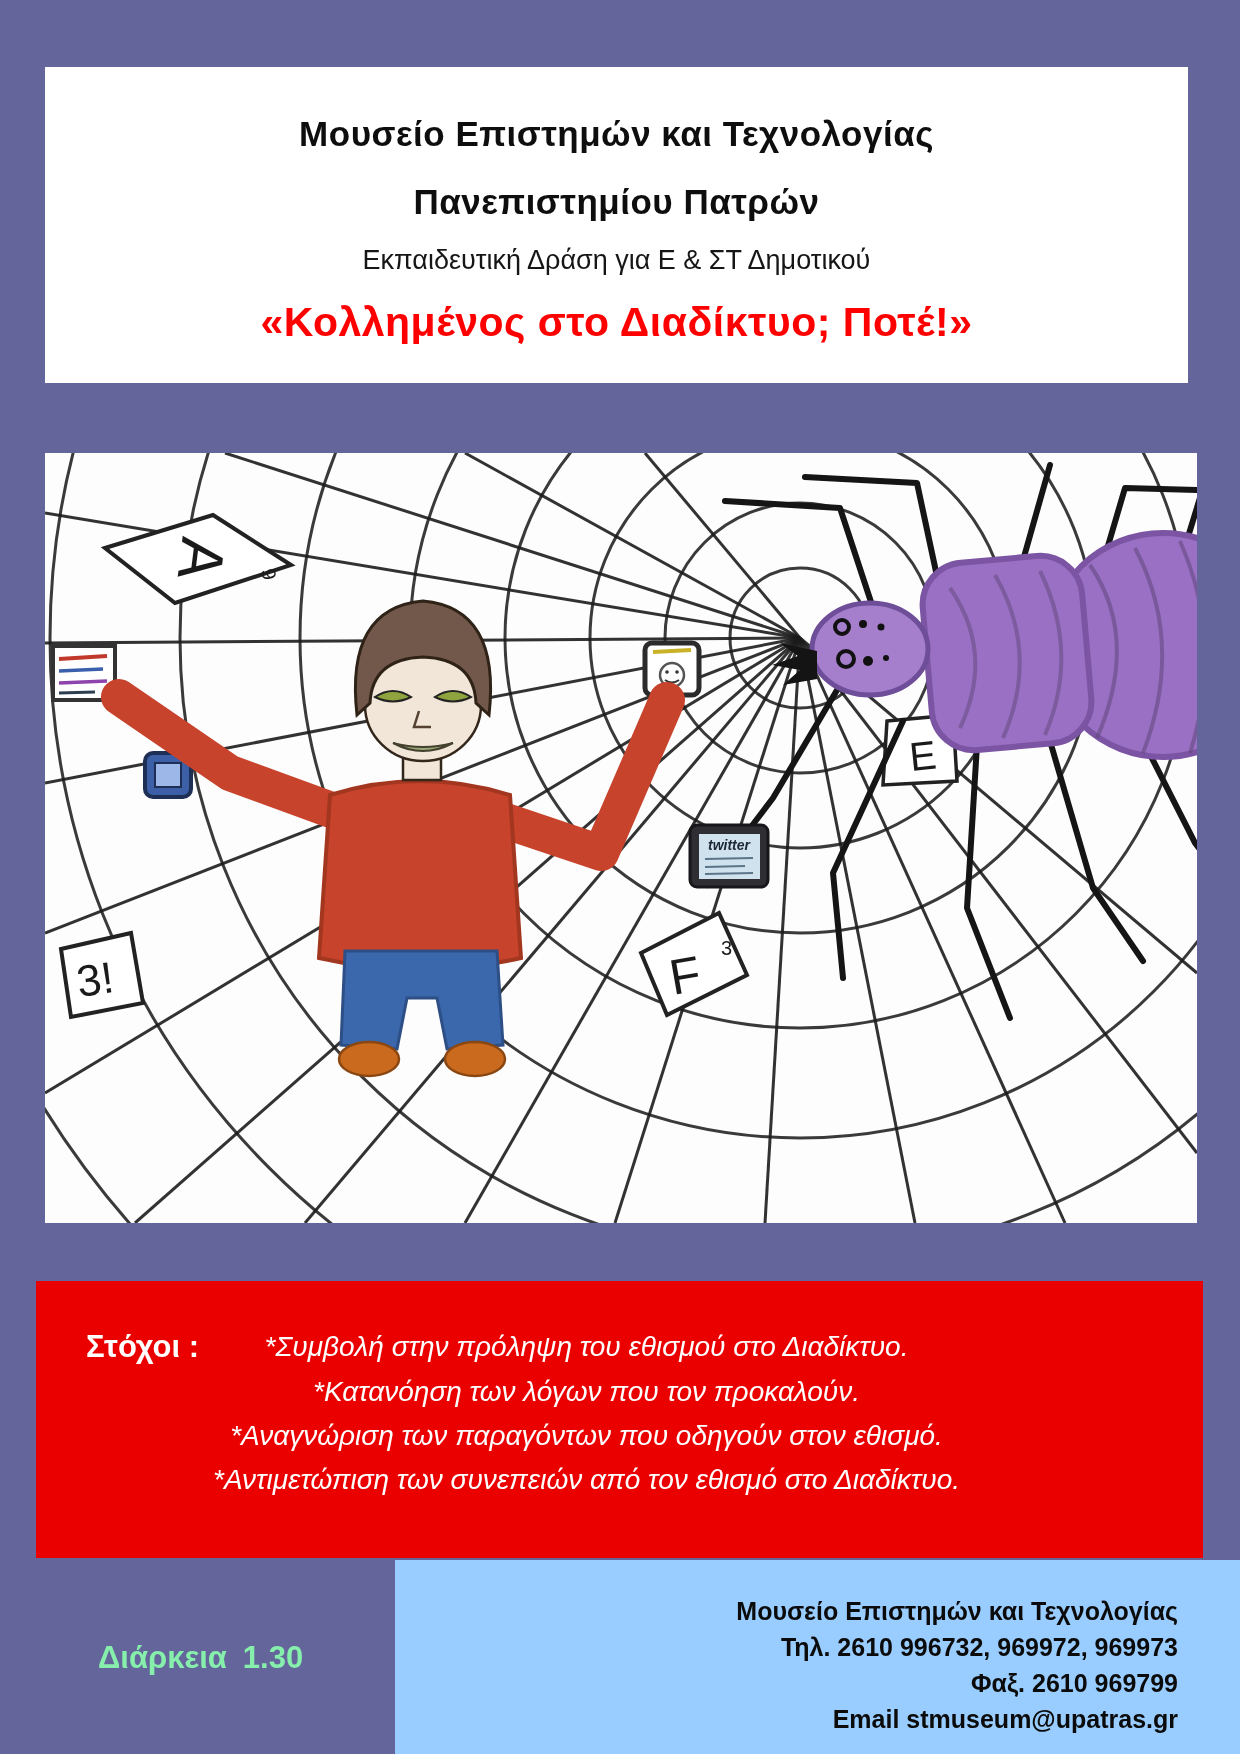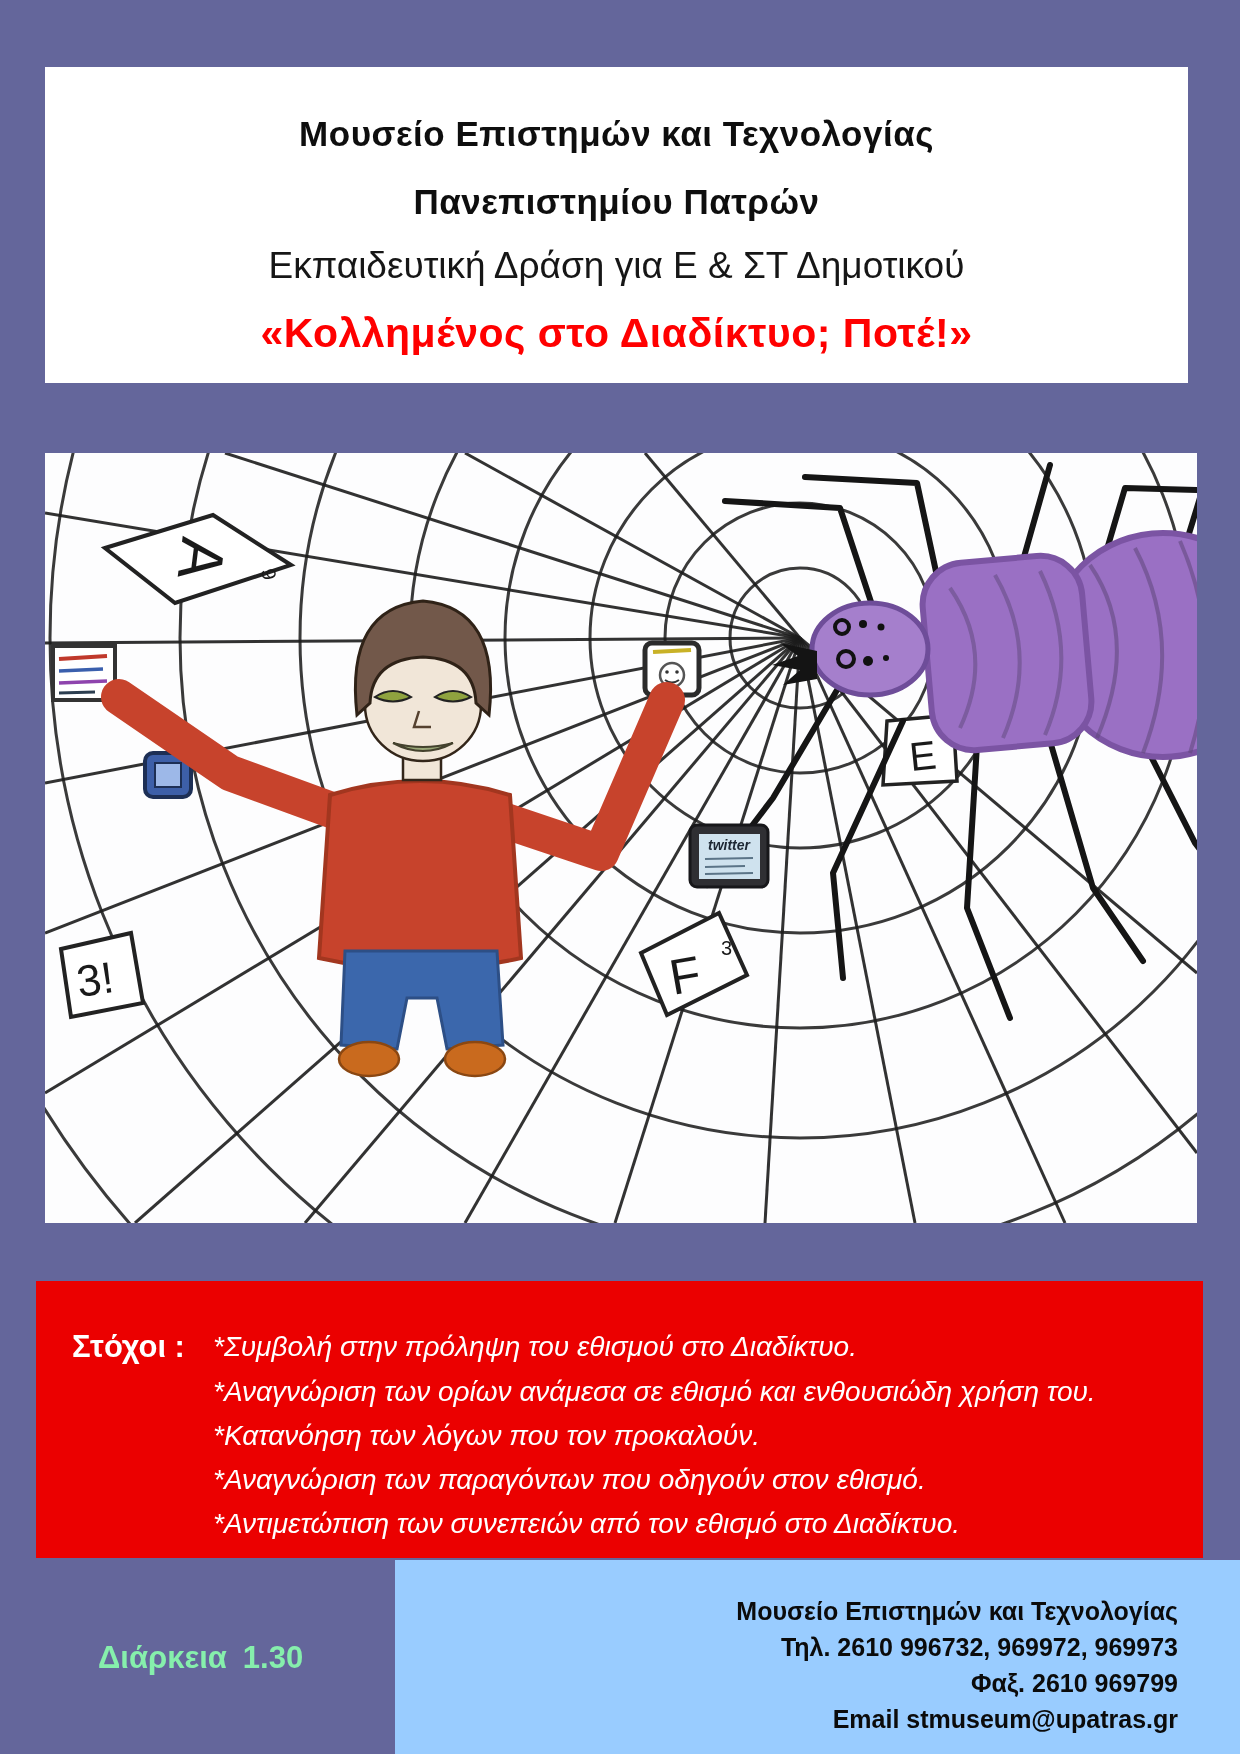--- a/index.html
+++ b/index.html
@@ -11,33 +11,33 @@
     font-family:"Liberation Sans", sans-serif;
   }
   
   .header-box{
     position:absolute;left:45px;top:67px;width:1143px;height:316px;
     background:#ffffff;text-align:center;box-sizing:border-box;
   }
   .title-line{font-weight:bold;font-size:35px;color:#0e0e0e;letter-spacing:.5px;}
   .title-line.first{margin-top:47px;}
   .title-line.second{margin-top:28px;}
-  .subtitle{font-size:37px;color:#161616;margin-top:23px;}
+  .subtitle{font-size:27px;color:#161616;margin-top:23px;}
   .activity-title{font-weight:bold;font-size:41px;color:#FF0000;margin-top:23px;letter-spacing:.5px;}
   
   .art-box{
     position:absolute;left:45px;top:453px;width:1152px;height:770px;
     background:#fdfdfe;
   }
   .art-box svg{display:block;}
   
   .goals-box{
     position:absolute;left:36px;top:1281px;width:1167px;height:277px;
     background:#EB0000;color:#ffffff;box-sizing:border-box;
-    display:flex;padding-top:44px;
+    display:flex;padding-top:44px;text-align:center;
   }
   .goals-label{
     flex:0 0 141px;padding-left:36px;
     font-weight:bold;font-size:31px;line-height:44px;white-space:nowrap;
   }
   .goals-list{font-size:28px;line-height:44px;padding-right:20px;font-style:italic;}
   .goal-line{white-space:nowrap;}
   .goal-line.first{margin-bottom:1px;}
   
   .contact-box{
@@ -216,21 +216,20 @@
         <ellipse cx="324" cy="606" rx="30" ry="17" fill="#C96A1E" stroke="#8A4712" stroke-width="2.5"></ellipse>
         <ellipse cx="430" cy="606" rx="30" ry="17" fill="#C96A1E" stroke="#8A4712" stroke-width="2.5"></ellipse>
       </g>
     </svg>
   </div>
 
   <div class="goals-box">
     <div class="goals-label">Στόχοι :</div>
     <div class="goals-list">
       <div class="goal-line first">*Συμβολή στην πρόληψη του εθισμού στο Διαδίκτυο.</div>
-      <div class="goal-line">*Αναγνώριση των ορίων ανάμεσα σε εθισμό και ενθουσιώδη χρήση του.</div>
       <div class="goal-line">*Κατανόηση των λόγων που τον προκαλούν.</div>
       <div class="goal-line">*Αναγνώριση των παραγόντων που οδηγούν στον εθισμό.</div>
       <div class="goal-line">*Αντιμετώπιση των συνεπειών από τον εθισμό στο Διαδίκτυο.</div>
     </div>
   </div>
 
   <div class="duration">
     <span>Διάρκεια</span><span class="dur-value">1.30</span>
   </div>
 

